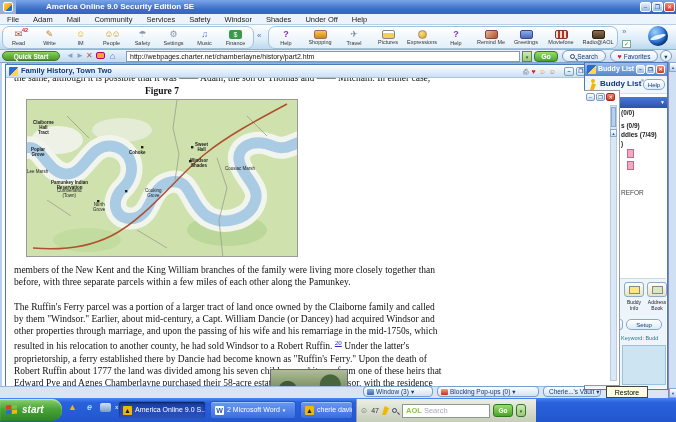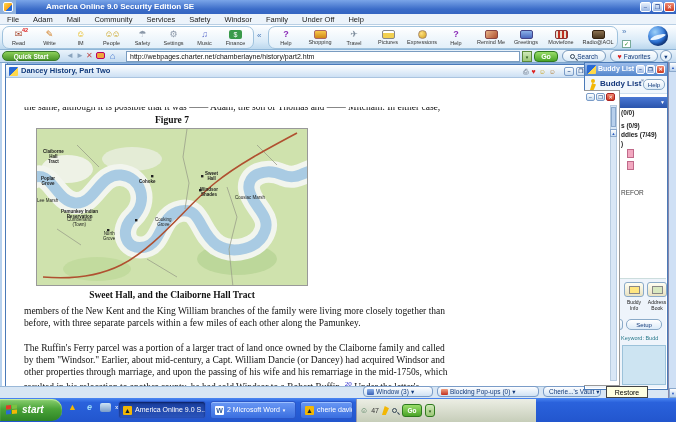--- a/index.html
+++ b/index.html
@@ -76,21 +76,21 @@
   .doc-winbtn.close { background:linear-gradient(#f08a72,#cc3a22); color:#fff; border-color:#a22; }
   .doc-scroll { position:absolute; right:0; top:13px; bottom:6px; width:9px; background:#d9e7f6; border-left:1px solid #aac; }
   .sarrow { width:9px; height:9px; background:linear-gradient(#fff,#c8dcf0); border:1px solid #8aa8cc;
     font-size:4.5px; text-align:center; line-height:8px; color:#2a5ac0; }
   .doc-thumb { position:absolute; top:10px; left:0; width:8px; height:34px; background:linear-gradient(90deg,#eaf2fc,#b8d0ec); border:1px solid #8aa8cc; border-radius:2px; }
   .doc-hscroll { position:absolute; left:0; right:9px; bottom:0; height:6px; background:#d9e7f6; border-top:1px solid #aac; }
   .harrow { position:absolute; left:0; top:0; width:8px; height:6px; background:linear-gradient(#fff,#c8dcf0);
     border:1px solid #8aa8cc; font-size:4px; line-height:5px; text-align:center; color:#2a5ac0; }
 
   .doc-content { position:absolute; left:1px; top:13px; right:10px; bottom:6px; overflow:hidden;
-    font-family:"Liberation Serif",serif; font-size:9.5px; line-height:12.2px; color:#111; padding-left:17px;margin-top:29px; }
+    font-family:"Liberation Serif",serif; font-size:9.5px; line-height:12.2px; color:#111; padding-left:7px; }
   .doc-text { width:432px; }
   .clipline { height:6px; overflow:hidden; }
   .clipline > div { margin-top:-6px; white-space:nowrap; }
   .fig { float:right; width:272px; margin:1px 148px 4px 8px; text-align:center; }
   .fig-label { font-weight:bold; margin-bottom:2px; }
   .mapbox { position:relative; width:272px; height:158px; border:1px solid #999; overflow:hidden; }
   .maplabel { position:absolute; font-family:"Liberation Sans",sans-serif; font-size:4.5px; line-height:5px;
     color:#1a1a1a; white-space:pre-line; text-align:center; }
   .maplabel.b { font-weight:bold; }
   .caption { font-weight:bold; line-height:12px; margin-top:3px; }
@@ -210,21 +210,21 @@
 <div class="abs winbtn close" style="left:664px;">✕</div>
 
 <div class="abs menubar">
   <span class="menu-item">File</span>
   <span class="menu-item">Adam</span>
   <span class="menu-item">Mail</span>
   <span class="menu-item">Community</span>
   <span class="menu-item">Services</span>
   <span class="menu-item">Safety</span>
   <span class="menu-item">Windsor</span>
-  <span class="menu-item">Family</span>
+  <span class="menu-item">Shades</span>
   <span class="menu-item">Under Off</span>
   <span class="menu-item">Help</span>
 </div>
 
 <div class="abs toolbar">
   <div class="tb-group" style="left:2px; width:252px;">
     <div class="tb-item">
       <span class="ticon" style="color:#a33c20;">✉</span>
       <span class="badge">42</span>
       <span>Read</span>
@@ -318,21 +318,21 @@
 <div class="abs gobtn">Go</div>
 <div class="abs pillbtn" style="left:562px; width:44px;"><span class="mag"></span><span>Search</span></div>
 <div class="abs pillbtn" style="left:610px; width:48px;"><span class="heart">♥</span><span>Favorites</span></div>
 <div class="abs pillbtn" style="left:660px; width:12px;">▾</div>
 
 <div class="abs left-strip"></div>
 
 <div class="abs doc">
   <div class="doc-tb">
     <span class="doc-ico"></span>
-    <span>Dancey History, Part Two</span>
+    <span>Family History, Town Two</span>
     <span class="doc-tbicons">
       <span style="color:#8a97a8;">⎙</span>
       <span style="color:#d22;">♥</span>
       <span style="color:#c8a018;">☺</span>
       <span style="color:#b07a30;">☺</span>
     </span>
     <span class="doc-winbtn" style="right:26px;">–</span>
     <span class="doc-winbtn" style="right:14px;">❐</span>
     <span class="doc-winbtn close" style="right:2px;">✕</span>
   </div>
@@ -379,21 +379,20 @@
 Shades</span>
           <span class="maplabel" style="left:30px; top:88px;">Cumberland
 (Town)</span>
           <span class="maplabel" style="left:66px; top:102px;">North
 Grove</span>
           <span class="maplabel" style="left:118px; top:88px;">Cooking
 Grove</span>
           <span class="maplabel" style="left:198px; top:66px;">Cousiac Marsh</span>
         </div>
         <div class="caption">
-          <div>Sweet Hall, and the Claiborne Hall Tract</div>
         </div>
       </div>
 
       <div class="para" style="margin-top:2px;"><span>members of the New Kent and the King William branches of the family were living more closely together than before, with three separate parcels within a few miles of each other along the Pamunkey.</span></div>
 
       <div class="para">
         <span>The Ruffin's Ferry parcel was a portion of a larger tract of land once owned by the Claiborne family and called by them "Windsor." Earlier, about mid-century, a Capt. William Dancie (or Dancey) had acquired Windsor and other properties through marriage, and upon the passing of his wife and his remarriage in the mid-1750s, which resulted in his relocation to another county, he had sold Windsor to a Robert Ruffin. </span><a class="suplink">20</a><span> Under the latter's proprietorship, a ferry established there by Dancie had become known as "Ruffin's Ferry." Upon the death of Robert Ruffin about 1777 the land was divided among his seven children, and it was from one of these heirs that Edward Pye and Agnes Chamberlayne purchased their 58-acre estate, a portion of Windsor, with the residence already constructed.  It is unclear whether the Chamberlaynes or the previous owners gave it the name "Windsor Shades." The home still exists</span>
       </div>
 
     </div>
@@ -515,16 +514,17 @@
   </div>
   <div class="taskbtn" style="left:300px; width:53px; padding-right:2px;">
     <span class="tico" style="background:#f2b705; color:#123;">▲</span>
     <span>cherie david buddy ja...</span>
   </div>
   <div class="deskbar">
     <span style="color:#4a7a5a; font-size:8px;">☺</span>
     <span class="dk-count">47</span>
     <span class="dk-runner"></span>
     <span class="mag"></span>
+    <span class="dk-input"><span class="dk-brand">AOL</span><span class="dk-word"> Search</span></span>
     <span class="dk-go">Go</span>
     <span class="dk-dd">▾</span>
   </div>
 </div>
 
 </body></html>

